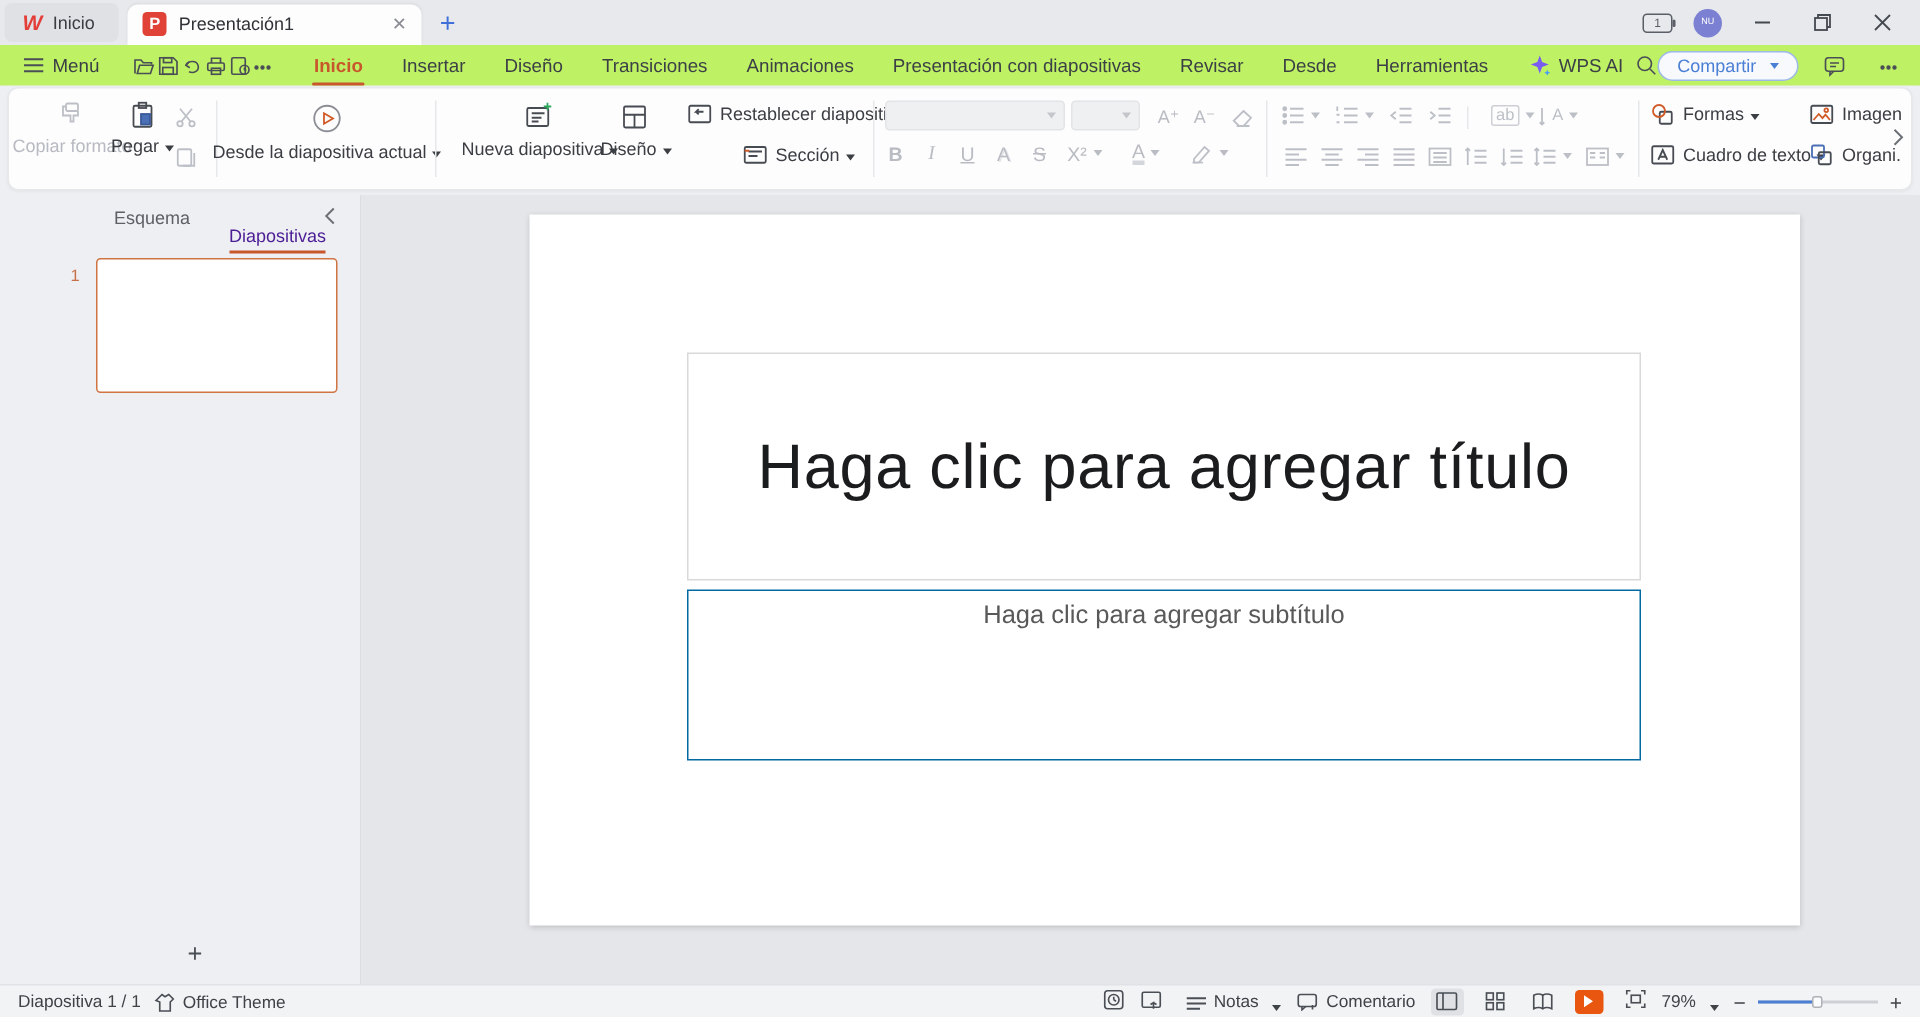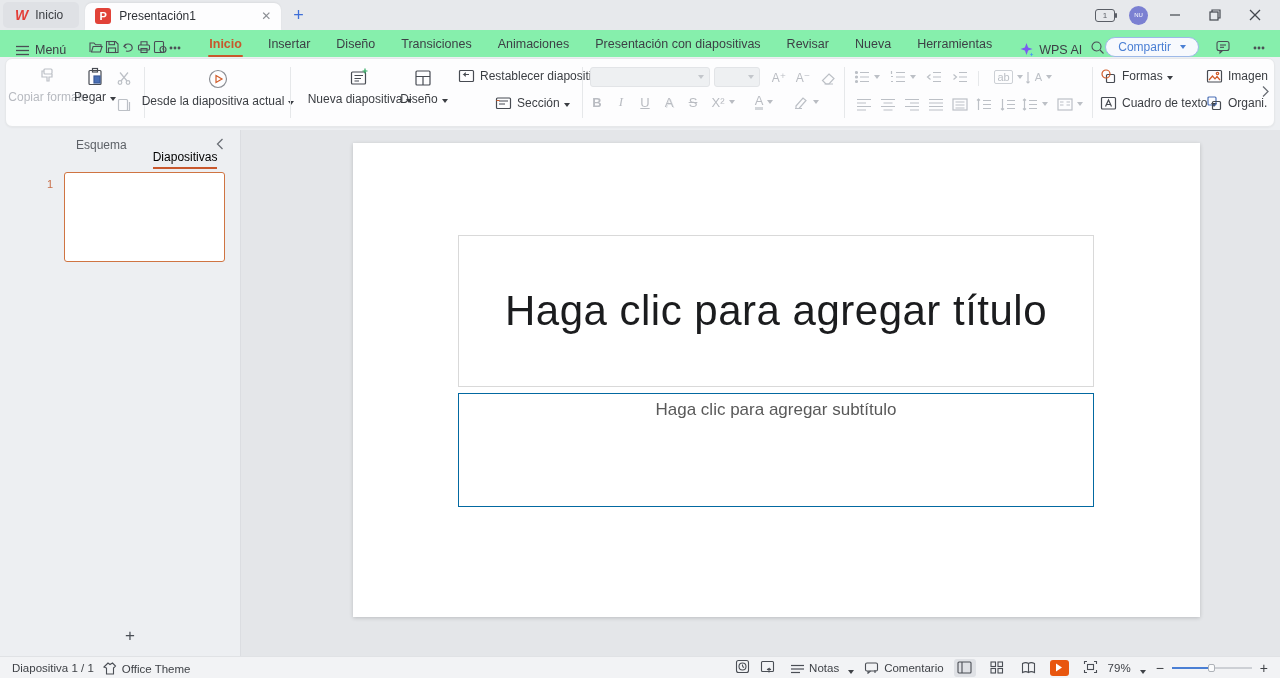--- a/index.html
+++ b/index.html
@@ -17,21 +17,21 @@
   .tab-close { color:#8b8e94; font-size:12px; cursor:pointer; }
   .new-tab { margin-left:12px; color:#3f6fd8; font-size:18px; line-height:1; cursor:pointer; }
   .tb-right { position:absolute; right:0; top:0; height:30px; display:flex; align-items:center; gap:14px; padding-right:12px; }
   .device-ic { width:20px; height:13px; border:1.2px solid #5a5e66; border-radius:3px; font-size:8px; color:#5a5e66; display:flex; align-items:center; justify-content:center; position:relative; }
   .device-ic:after{ content:""; position:absolute; right:-3px; top:3px; width:2px; height:5px; background:#5a5e66; border-radius:1px; }
   .avatar { width:19px; height:19px; border-radius:50%; background:#7b80d2; color:#fff; font-size:6px; display:flex; align-items:center; justify-content:center; }
   .winbtn { width:26px; height:22px; display:flex; align-items:center; justify-content:center; }
   .winbtn svg { stroke:#44484f; stroke-width:1.2; fill:none; }
 
   
-  .menubar { position:absolute; left:0; top:30px; width:1280px; height:27px; background:#86efac; display:flex; align-items:flex-end; font-size:12.5px; color:#3c3f45; }
+  .menubar { position:absolute; left:0; top:30px; width:1280px; height:27px; background:#bef264; display:flex; align-items:center; font-size:12.5px; color:#3c3f45; }
   .menu-btn { display:flex; align-items:center; gap:6px; padding:0 10px 0 16px; }
   .vdiv { width:1px; height:14px; background:#d7d9dd; margin:0 6px; }
   .qicon { width:24px; height:20px; display:flex; align-items:center; justify-content:center; }
   .qicon svg { stroke:#4a4e55; stroke-width:1.1; fill:none; }
   .menu-tabs { display:flex; align-items:center; margin-left:14px; gap:0; }
   .mtab { padding:0 13px; height:27px; display:flex; align-items:center; position:relative; white-space:nowrap; }
   .mtab.active { color:#c8572c; font-weight:bold; }
   .mtab.active:after { content:""; position:absolute; left:12px; right:12px; bottom:0; height:2px; background:#c8572c; border-radius:1px; }
   .wps-ai { display:flex; align-items:center; gap:5px; margin-left:14px; white-space:nowrap; }
   .mb-right { margin-left:auto; display:flex; align-items:center; gap:12px; padding-right:14px; }
@@ -51,21 +51,21 @@
   .fmt { position:absolute; top:32px; height:22px; display:flex; align-items:center; justify-content:center; font-size:13px; color:#b9bcc2; }
   .pbtn { position:absolute; width:24px; height:20px; display:flex; align-items:center; justify-content:center; color:#bcc0c6; }
   .pbtn svg { stroke:#bcc0c6; fill:none; stroke-width:1.2; }
   .more-chevron { position:absolute; right:4px; top:50%; transform:translateY(-50%); color:#6b6f76; }
 
   
   .bodyrow { position:absolute; left:0; top:130px; width:1280px; height:526px; display:flex;padding-left:28px; }
   .panel { width:213px; background:#edeff2; border-right:1px solid #dbdde1; position:relative; }
   .panel-tabs { display:flex; align-items:center; height:30px; padding-left:48px; font-size:12px; color:#5d6167; gap:26px; }
   .ptab { position:relative; height:30px; display:flex; align-items:center; }
-  .ptab.active { color:#000000;margin-top:24px; }
+  .ptab.active { color:#4c1d95;margin-top:24px; }
   .ptab.active:after { content:""; position:absolute; left:0; right:0; bottom:3px; height:2px; background:#c8572c; }
   .panel-collapse { position:absolute; right:16px; top:8px; color:#6b6f76; font-size:12px; }
   .thumb-num { position:absolute; left:19px; top:48px; font-size:11px; color:#c8704a; }
   .thumb { position:absolute; left:36px; top:42px; width:161px; height:90px; background:#fff; border:1px solid #cf7442; border-radius:3px; }
   .add-slide { position:absolute; left:97px; bottom:10px; font-size:17px; color:#4a4e55; }
 
   .canvas { flex:1; background:#e4e6e9; position:relative; display:flex; flex-direction:column; }
   .slide-wrap { flex:1; position:relative; }
   .slide { position:absolute; left:112px; top:13px; width:847px; height:474px; background:#fff; box-shadow:0 1px 4px rgba(0,0,0,.18); }
   .ph-title { position:absolute; left:105px; top:92px; width:636px; height:152px; border:1px solid #d9d9d9; display:flex; align-items:center; justify-content:center; }
@@ -181,21 +181,21 @@
       </span>
 
     <div class="menu-tabs">
       <span class="mtab active">Inicio</span>
       <span class="mtab">Insertar</span>
       <span class="mtab">Diseño</span>
       <span class="mtab">Transiciones</span>
       <span class="mtab">Animaciones</span>
       <span class="mtab">Presentación con diapositivas</span>
       <span class="mtab">Revisar</span>
-      <span class="mtab">Nueva</span>
+      <span class="mtab">Desde</span>
       <span class="mtab">Herramientas</span>
     </div>
 
     <div class="wps-ai">
       <svg width="15" height="15">
           <path d="M7.5 1l1.6 4.4L13.5 7 9.1 8.6 7.5 13 5.9 8.6 1.5 7l4.4-1.6z" fill="#7a5cf0" stroke="none"></path>
           <path d="M12.5 10.5l.6 1.4 1.4.6-1.4.6-.6 1.4-.6-1.4-1.4-.6 1.4-.6z" fill="#4a9df0" stroke="none"></path>
         </svg>
       <span>WPS AI</span>
     </div>

